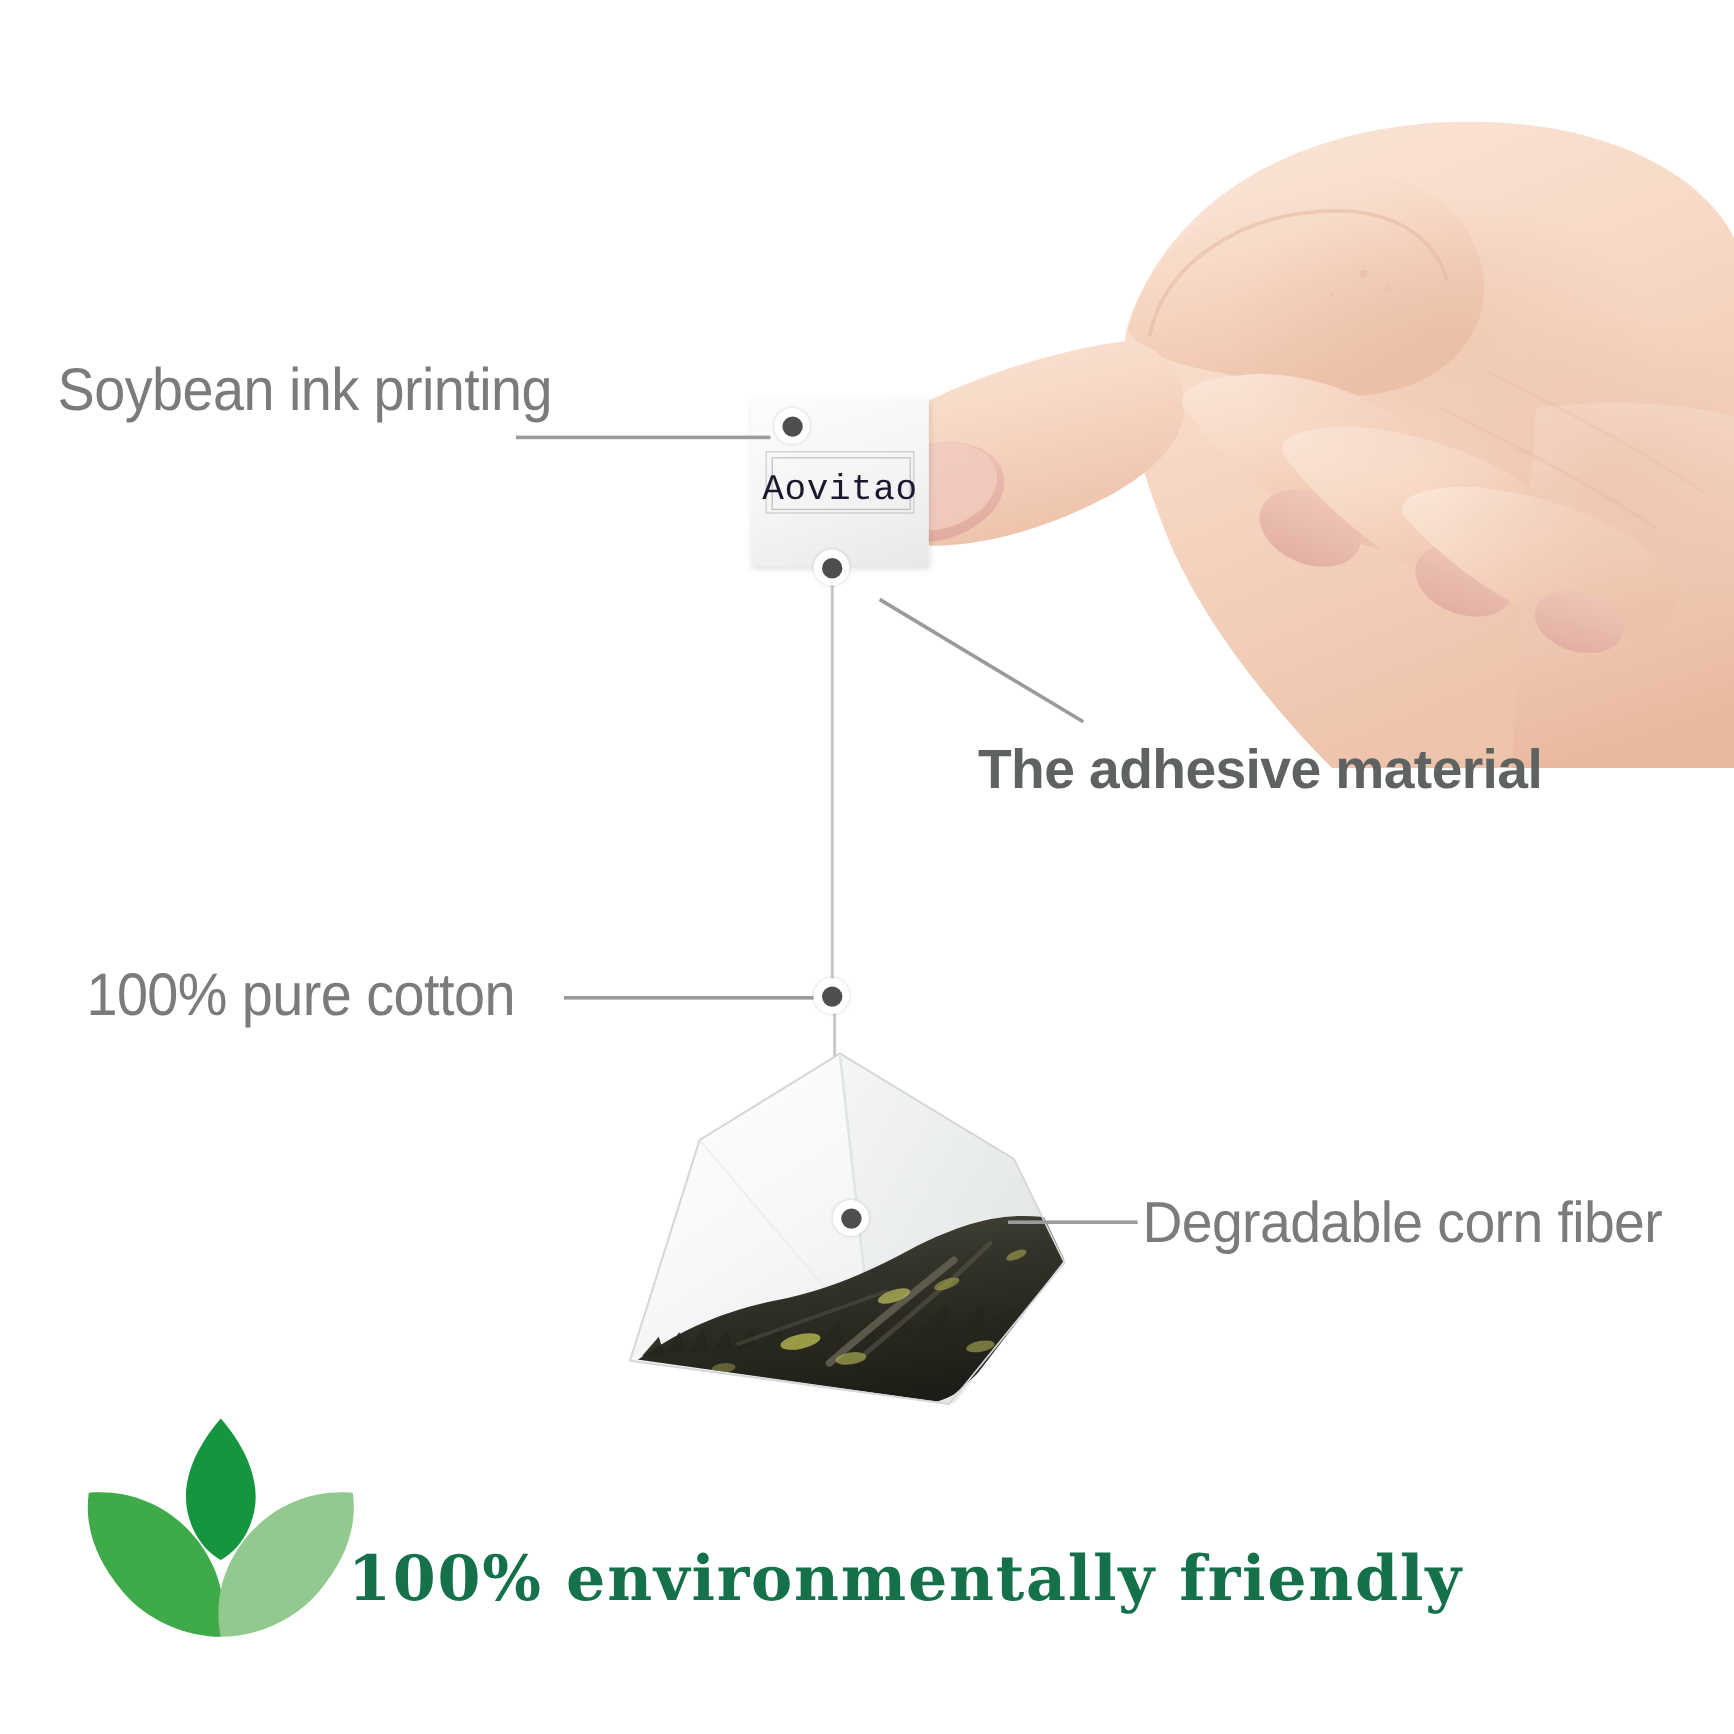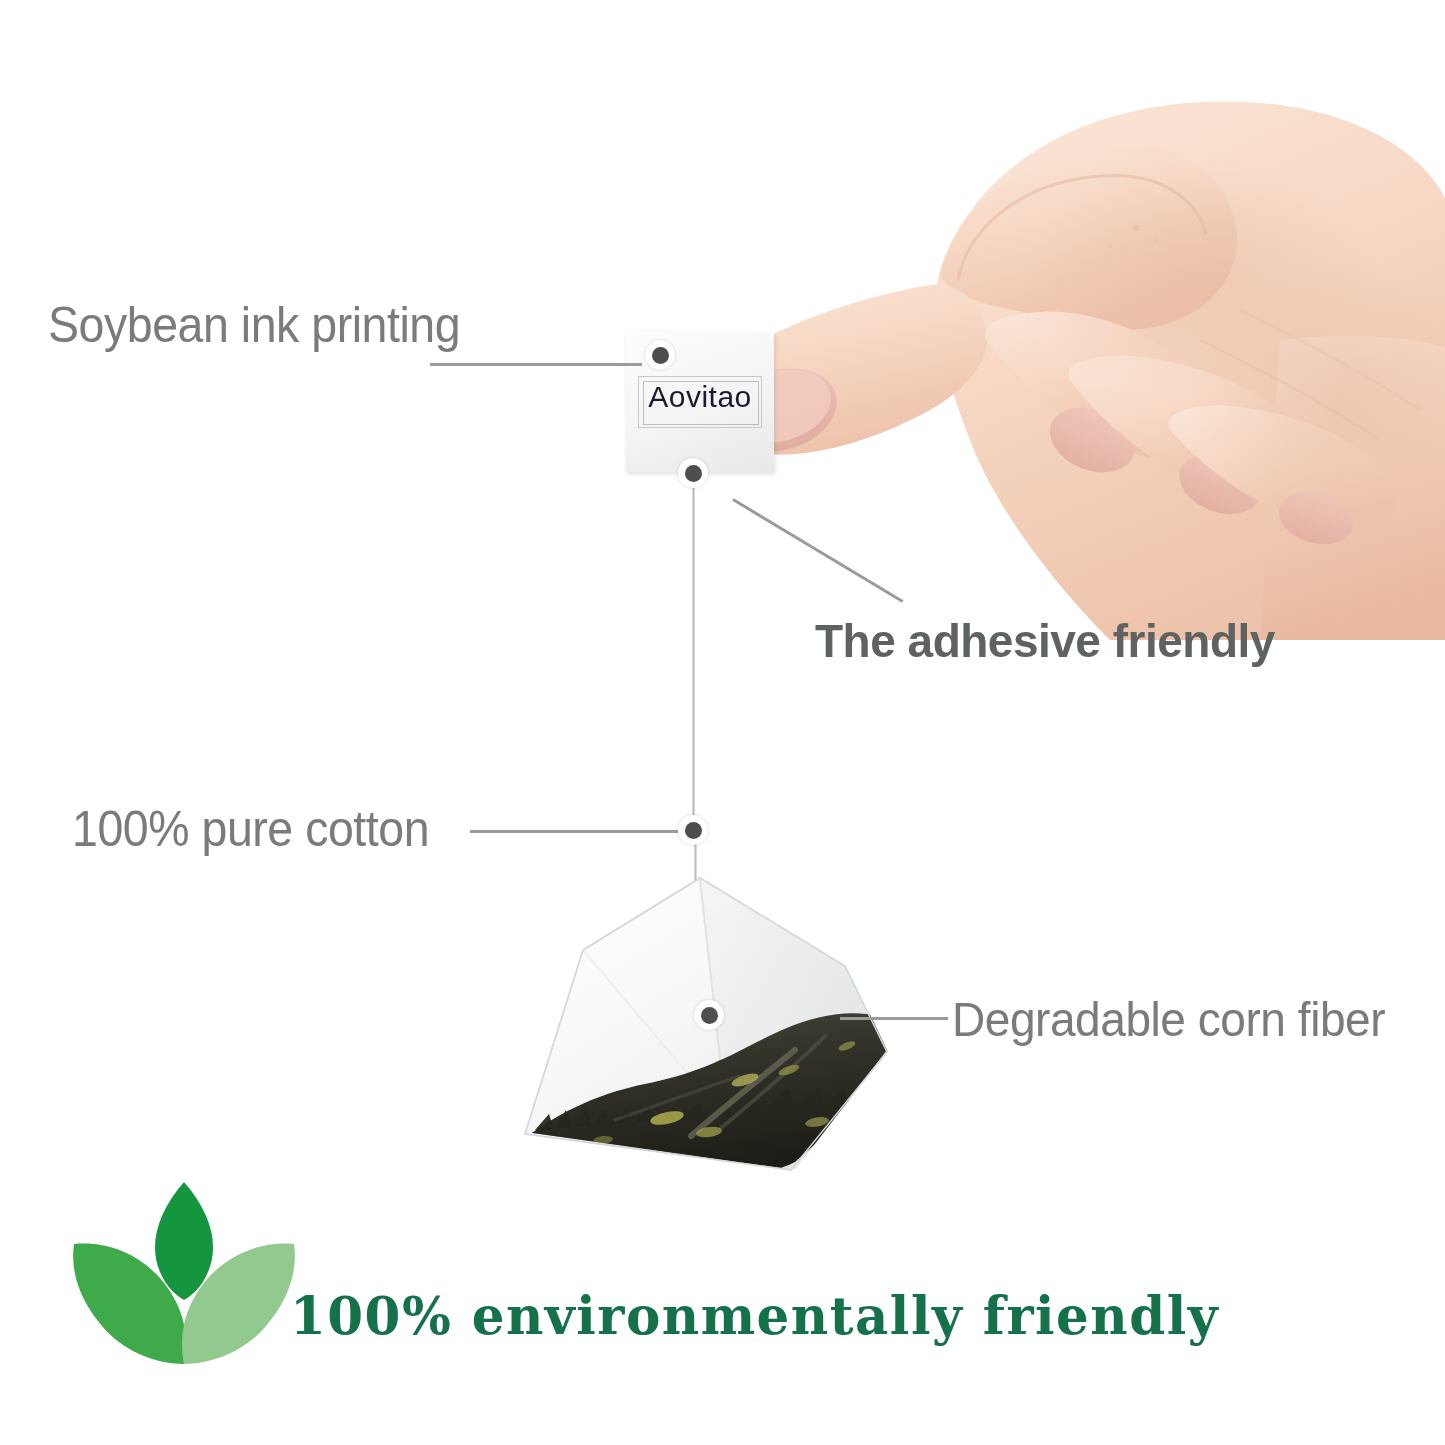--- a/index.html
+++ b/index.html
@@ -83,23 +83,23 @@
   }
   #tag-border-outer{
     position:absolute;left:12px;top:44px;width:122px;height:50px;
     border:1px solid #c9c9c9;
   }
   #tag-border-inner{
     position:absolute;left:17px;top:49px;width:114px;height:42px;
     border:1px solid #bdbdbd;
   }
   #tag-brand{
-    position:absolute;left:0;top:48px;width:148px;
+    position:absolute;left:0;top:60px;width:148px;
     text-align:center;
-    font-family:Liberation Sans, sans-serif;
+    font-family:Liberation Mono, monospace;
     font-size:30px;color:#1a1a2e;letter-spacing:0.5px;
   }
 
   
   #leader-adhesive{
     position:absolute;left:733px;top:498px;
     width:198px;height:3px;background:#9b9b9b;
     transform-origin:left center;
     transform:rotate(31deg);
   }
@@ -295,21 +295,21 @@
   <div class="dot" id="dot-string"></div>
   <div class="dot" id="dot-bag"></div>
 
   <div class="callout" id="callout-soybean">Soybean ink printing</div>
 
   <div class="callout" id="callout-cotton">100% pure cotton</div>
 
   <div class="callout" id="callout-degradable">Degradable corn fiber</div>
 
   <div class="callout" id="callout-adhesive">
-    <div>The adhesive friendly</div>
+    <div>The adhesive material</div>
   </div>
 
   <svg id="eco-logo" viewBox="0 0 232 190" xmlns="http://www.w3.org/2000/svg">
 
     <path d="M116 4
              C142 34, 152 66, 140 94
              C134 108, 126 116, 116 122
              C106 116, 98 108, 92 94
              C80 66, 90 34, 116 4 Z" fill="#16953f"></path>
 

